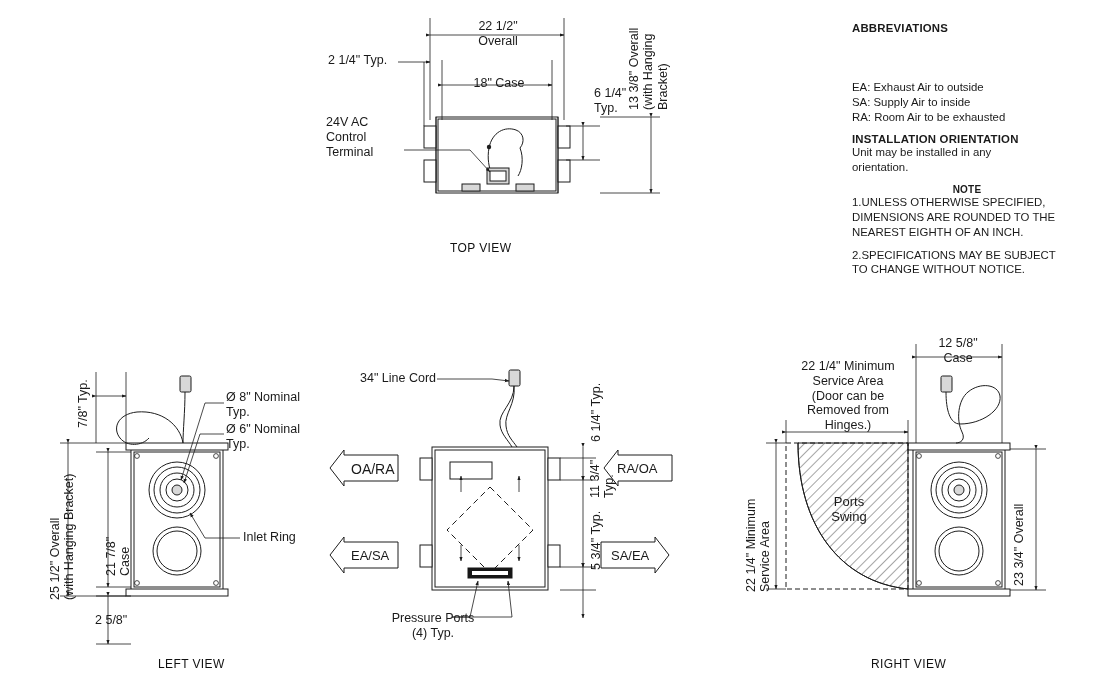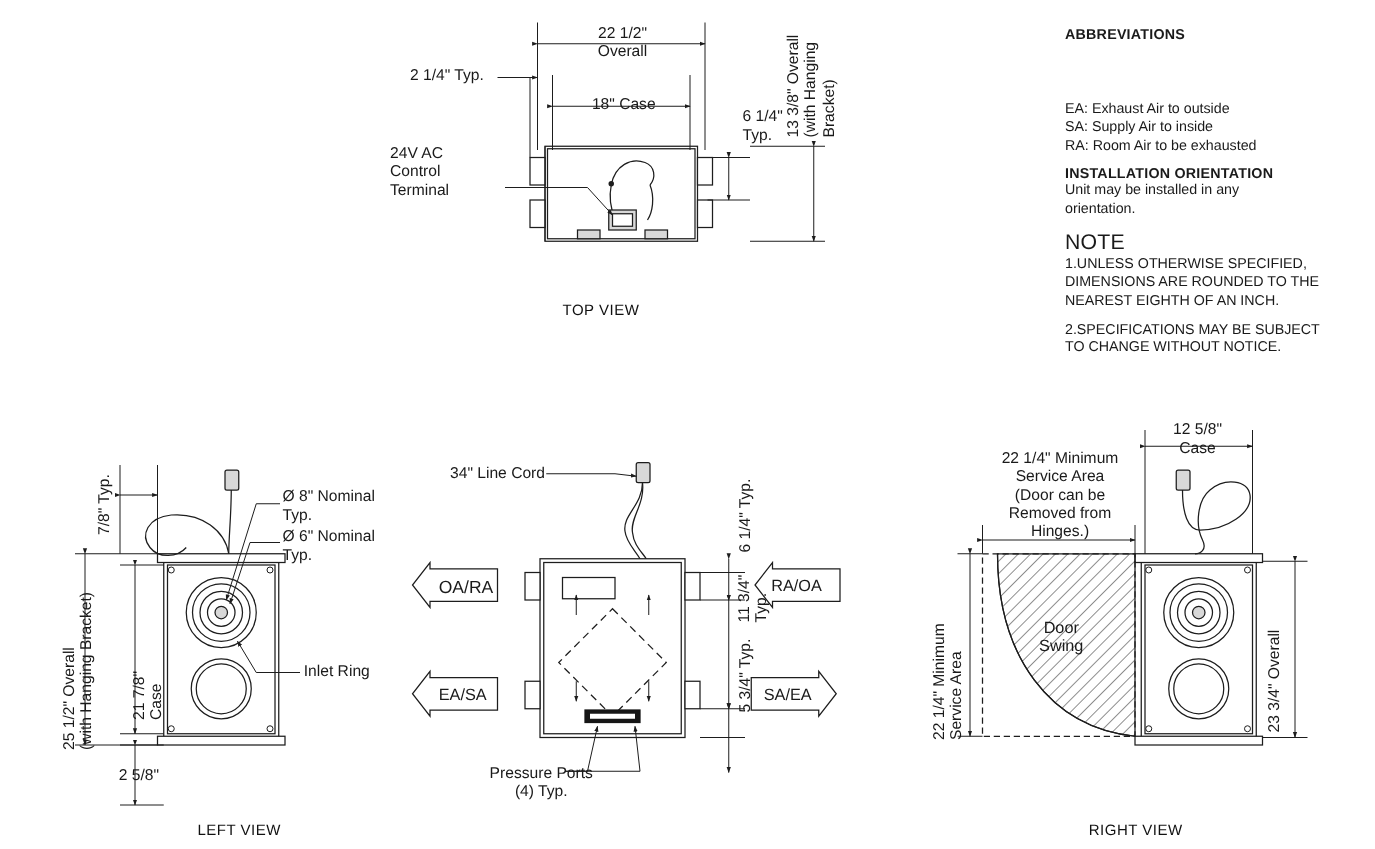--- a/index.html
+++ b/index.html
@@ -265,21 +265,21 @@
 
   <div class="txt c" style="left:455px; top:19px; width:86px;">22 1/2"
 Overall</div>
   <div class="txt c" style="left:459px; top:76px; width:80px;">18" Case</div>
   <div class="txt" style="left:328px; top:53px;">2 1/4" Typ.</div>
   <div class="txt" style="left:594px; top:86px;">6 1/4"
 Typ.</div>
   <div class="vert" style="left:627px; top:110px;">13 3/8" Overall
 (with Hanging
 Bracket)</div>
-  <div class="txt" style="left:312px; top:115px;">24V AC
+  <div class="txt" style="left:326px; top:115px;">24V AC
 Control
 Terminal</div>
   <div class="view-label" style="left:450px; top:241px;">TOP VIEW</div>
 
   <div class="vert" style="left:48px; top:600px;">25 1/2" Overall
 (with Hanging Bracket)</div>
   <div class="vert" style="left:104px; top:576px;">21 7/8"
 Case</div>
   <div class="txt" style="left:95px; top:613px;">2 5/8"</div>
   <div class="vert" style="left:76px; top:428px;">7/8" Typ.</div>
@@ -308,37 +308,37 @@
   <div class="txt c" style="left:918px; top:336px; width:80px;">12 5/8"
 Case</div>
   <div class="txt c" style="left:786px; top:359px; width:124px;">22 1/4" Minimum
 Service Area
 (Door can be
 Removed from
 Hinges.)</div>
   <div class="vert" style="left:744px; top:592px;">22 1/4" Minimum
 Service Area</div>
   <div class="vert" style="left:1012px; top:586px;">23 3/4" Overall</div>
-  <div class="txt c" style="left:812px; top:494px; width:74px; font-size:13px;">Door
+  <div class="txt c" style="left:812px; top:494px; width:74px; font-size:13px;">Ports
 Swing</div>
   <div class="view-label" style="left:871px; top:657px;">RIGHT VIEW</div>
 
   <div class="abs" style="left:852px; top:22px; width:230px;">
     <div style="font-size:11.4px; font-weight:bold; letter-spacing:.2px;">ABBREVIATIONS</div>
     <div style="font-size:11.4px; line-height:1.3;margin-top:46px;">
       <div>EA: Exhaust Air to outside</div>
       <div>SA: Supply Air to inside</div>
       <div>RA: Room Air to be exhausted</div>
     </div>
     <div style="height:9px;"></div>
     <div style="font-size:11.4px; font-weight:bold; letter-spacing:.2px;">INSTALLATION ORIENTATION</div>
     <div style="font-size:11.4px; line-height:1.3; white-space:pre;">Unit may be installed in any
 orientation.</div>
     <div style="height:9px;"></div>
-    <div style="font-size:17px; font-weight:normal; letter-spacing:.2px;">NOTE</div>
+    <div style="font-size:10px; font-weight:bold; letter-spacing:.2px;text-align:center;">NOTE</div>
     <div style="font-size:11.4px; line-height:1.3; white-space:pre;">1.UNLESS OTHERWISE SPECIFIED,
 DIMENSIONS ARE ROUNDED TO THE
 NEAREST EIGHTH OF AN INCH.</div>
     <div style="height:8px;"></div>
     <div style="font-size:11.4px; line-height:1.3; white-space:pre;">2.SPECIFICATIONS MAY BE SUBJECT
 TO CHANGE WITHOUT NOTICE.</div>
   </div>
 
 </div>
 

